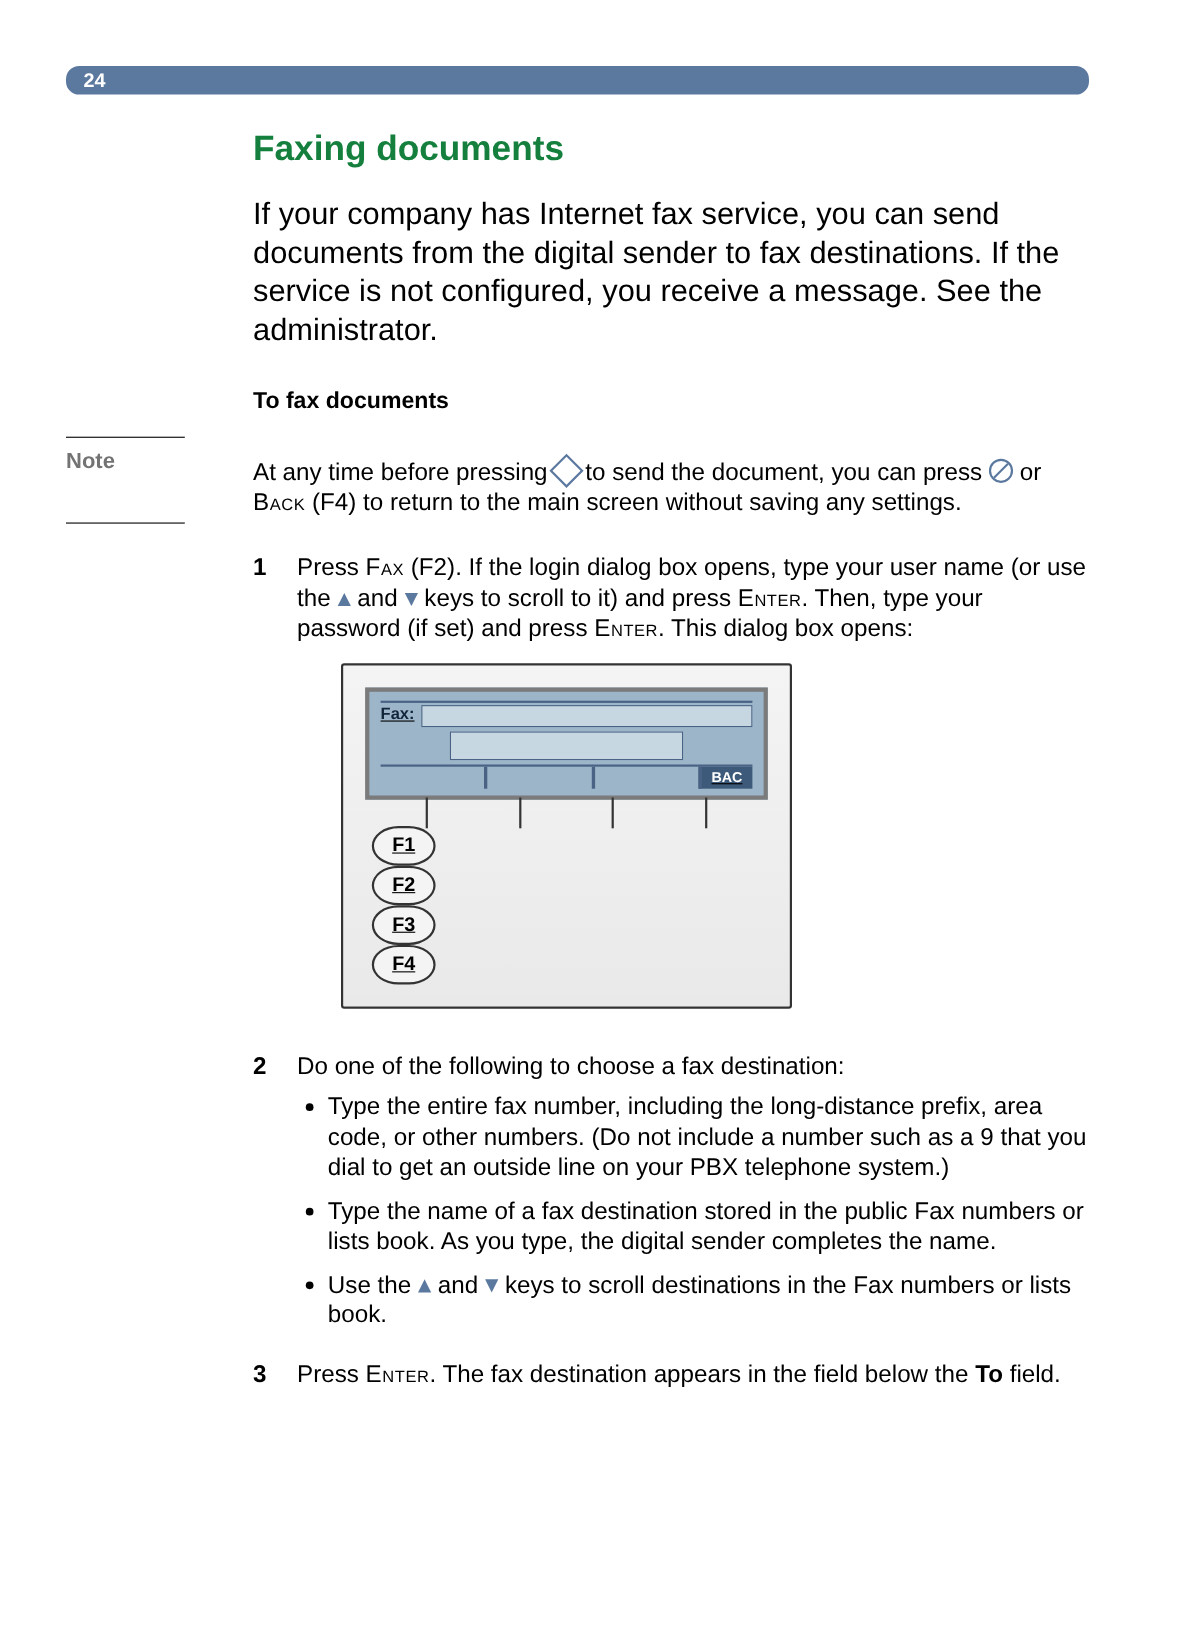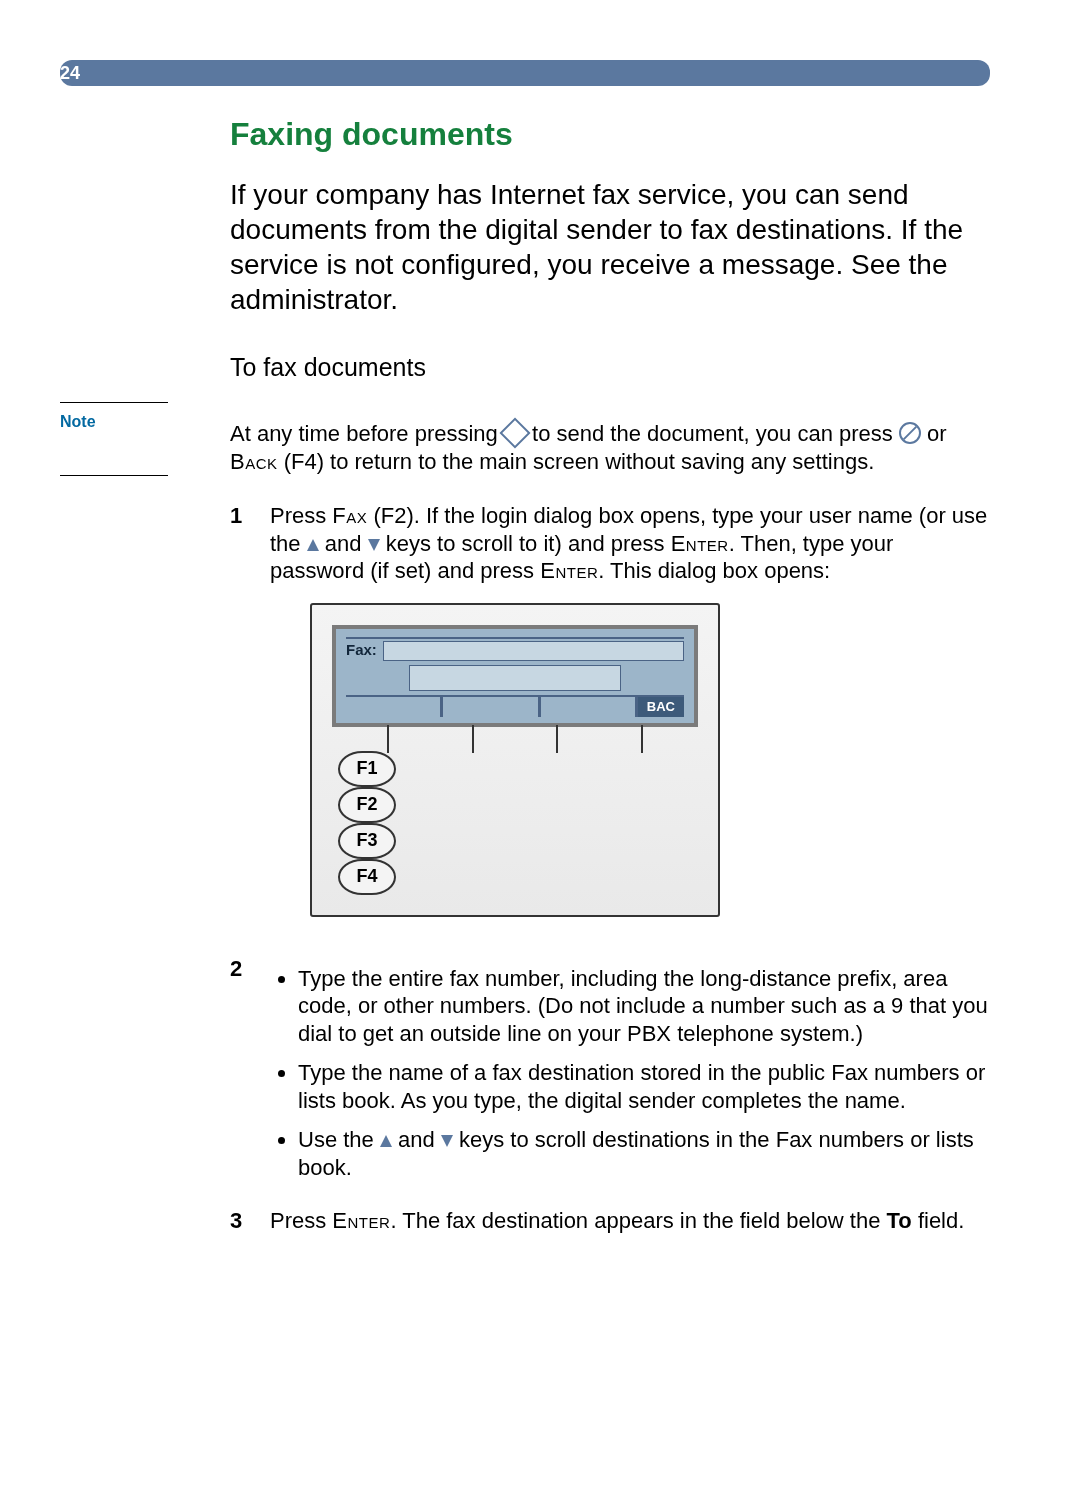--- a/index.html
+++ b/index.html
@@ -14,21 +14,21 @@
   }
   .page {
     padding: 60px 90px 0 60px;
   }
   .header-bar {
     background: #5b789f;
     border-radius: 12px;
     height: 26px;
     display: flex;
     align-items: center;
-    padding-left: 0;
+    padding-left: 16px;
     color: #fff;
     font-weight: bold;
     font-size: 18px;
     margin-bottom: 30px;
   }
   .content {
     margin-left: 170px;
   }
   h1.title {
     font-size: 32px;
@@ -40,38 +40,38 @@
     font-size: 28px;
     line-height: 1.25;
     margin: 0 0 20px 0;
   }
   .link {
     color: #5b789f;
     text-decoration: underline;
     font-weight: bold;
   }
   h2.subhead {
-    font-size: 25px;
-    font-weight: normal;
+    font-size: 21px;
+    font-weight: bold;
     margin: 36px 0 14px 0;
   }
   .note-row {
     display: flex;
     align-items: flex-start;
     margin-bottom: 26px;
   }
   .note-label-col {
     width: 170px;
     flex: 0 0 170px;
     padding-top: 6px;
   }
   .note-label {
-    color: #0369a1;
-    font-weight: bold;
-    font-size: 16px;
+    color: #737373;
+    font-weight: bold;
+    font-size: 20px;
     border-top: 1px solid #000;
     border-bottom: 1px solid #000;
     display: inline-block;
     padding: 10px 0 44px 0;
     width: 108px;
   }
   .note-body {
     font-size: 22px;
     line-height: 1.25;
     margin-top: 24px;
@@ -149,20 +149,21 @@
   .device-wrap {
     margin: 18px 0 24px 40px;
     width: 410px;
   }
   .device-outer {
     border: 2px solid #333;
     background: linear-gradient(#f4f4f4, #e9e9e9);
     padding: 20px;
     border-radius: 3px;
     position: relative;
+    text-decoration: underline;
   }
   .device-bezel {
     border: 4px solid #7b7b7b;
     background: #9cb5c9;
     padding: 0;
   }
   .lcd {
     background: #9cb5c9;
     padding: 8px 10px 6px 10px;
     position: relative;
@@ -321,20 +322,21 @@
                 <div class="fn-btn">F4</div>
               </div>
             </div>
           </div>
         </span>
       </li>
 
       <li>
         <span class="num">2</span>
         <span class="txt">
+          <span>Do one of the following to choose a fax destination:</span>
           <ul class="bullets">
             <li>
               <span>Type the entire fax number, including the long-distance prefix, area code, or other numbers. (Do </span><span class="italic">not</span><span> include a number such as a 9 that you dial to get an outside line on your PBX telephone system.)</span>
             </li>
             <li>Type the name of a fax destination stored in the public Fax numbers or lists book. As you type, the digital sender completes the name.</li>
             <li>
               <span>Use the </span><span class="arrow-up"></span><span> and </span><span class="arrow-down"></span><span> keys to scroll destinations in the Fax numbers or lists book.</span>
             </li>
           </ul>
         </span>

